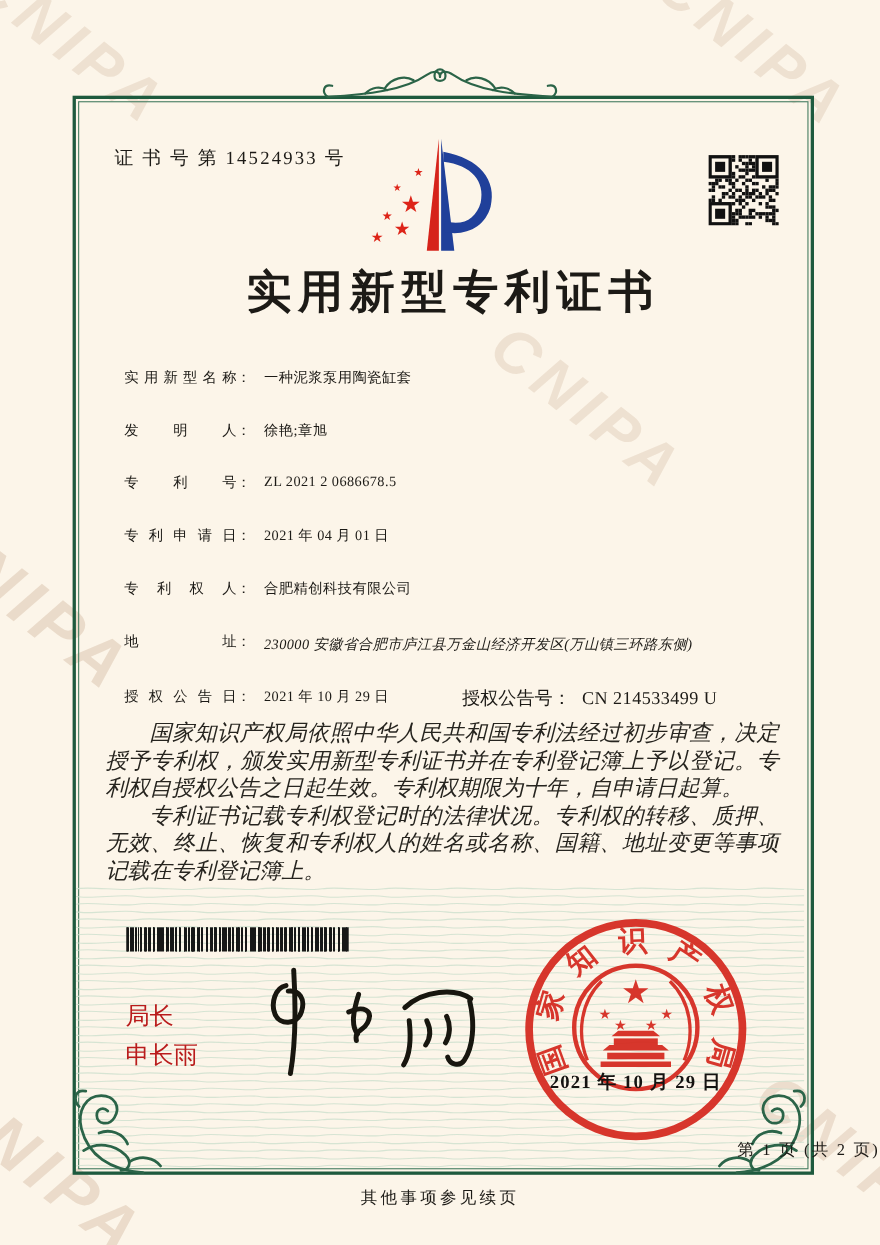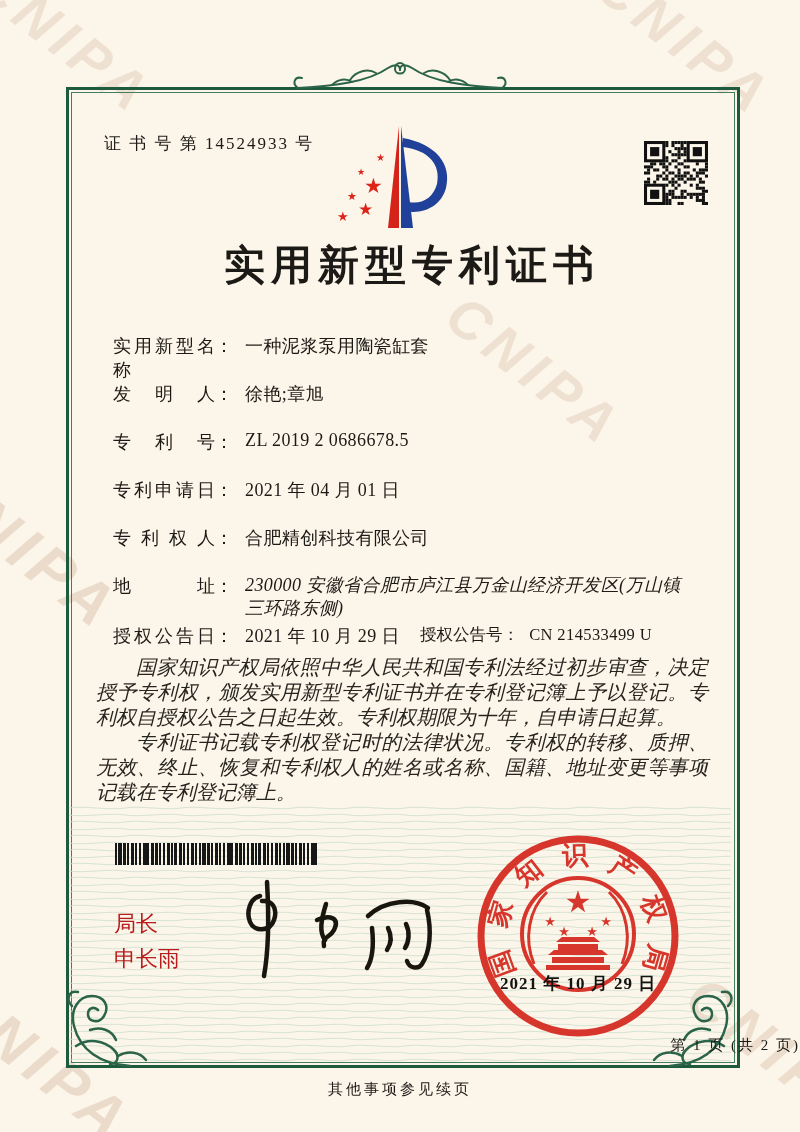--- a/index.html
+++ b/index.html
@@ -29,21 +29,21 @@
   .logo{position:absolute;left:328px;top:114px;width:150px;height:122px;z-index:2;}
   .st{position:absolute;z-index:2;color:#dd2418;line-height:1;
       font-family:"DejaVu Sans",sans-serif;}
 
   .qr{position:absolute;left:644px;top:141px;width:64px;height:64px;z-index:2;}
 
   .title{position:absolute;left:0;top:238px;width:800px;text-align:center;
          font-size:41px;font-weight:bold;letter-spacing:6px;z-index:2;margin-left:12px;}
 
   .row{position:absolute;left:113px;display:flex;align-items:flex-start;
-       font-size:18px;z-index:2;}
+       font-size:13px;z-index:2;}
   .lbl{display:inline-block;width:102px;text-align:justify;text-align-last:justify;}
   .cln{margin-right:12px;}
   .val{letter-spacing:.4px;}
   .val-addr{width:436px;line-height:23px;font-style:italic;}
   .r1{top:334px}.r2{top:382px}.r3{top:430px}.r4{top:478px}.r5{top:526px}.r6{top:574px}
   .r7{top:624px}
   .grant2{position:absolute;left:420px;top:624px;font-size:16.5px;z-index:2;}
   .grant2 .cln{margin-right:6px;}
 
   .paras{position:absolute;left:96px;top:655px;width:612px;font-size:20px;line-height:25px;
@@ -302,21 +302,21 @@
     <span class="val">一种泥浆泵用陶瓷缸套</span>
   </div>
   <div class="row r2">
     <span class="lbl">发明人</span>
       <span class="cln">：</span>
     <span class="val">徐艳;章旭</span>
   </div>
   <div class="row r3">
     <span class="lbl">专利号</span>
       <span class="cln">：</span>
-    <span class="val">ZL 2019 2 0686678.5</span>
+    <span class="val">ZL 2021 2 0686678.5</span>
   </div>
   <div class="row r4">
     <span class="lbl">专利申请日</span>
       <span class="cln">：</span>
     <span class="val">2021 年 04 月 01 日</span>
   </div>
   <div class="row r5">
     <span class="lbl">专利权人</span>
       <span class="cln">：</span>
     <span class="val">合肥精创科技有限公司</span>

